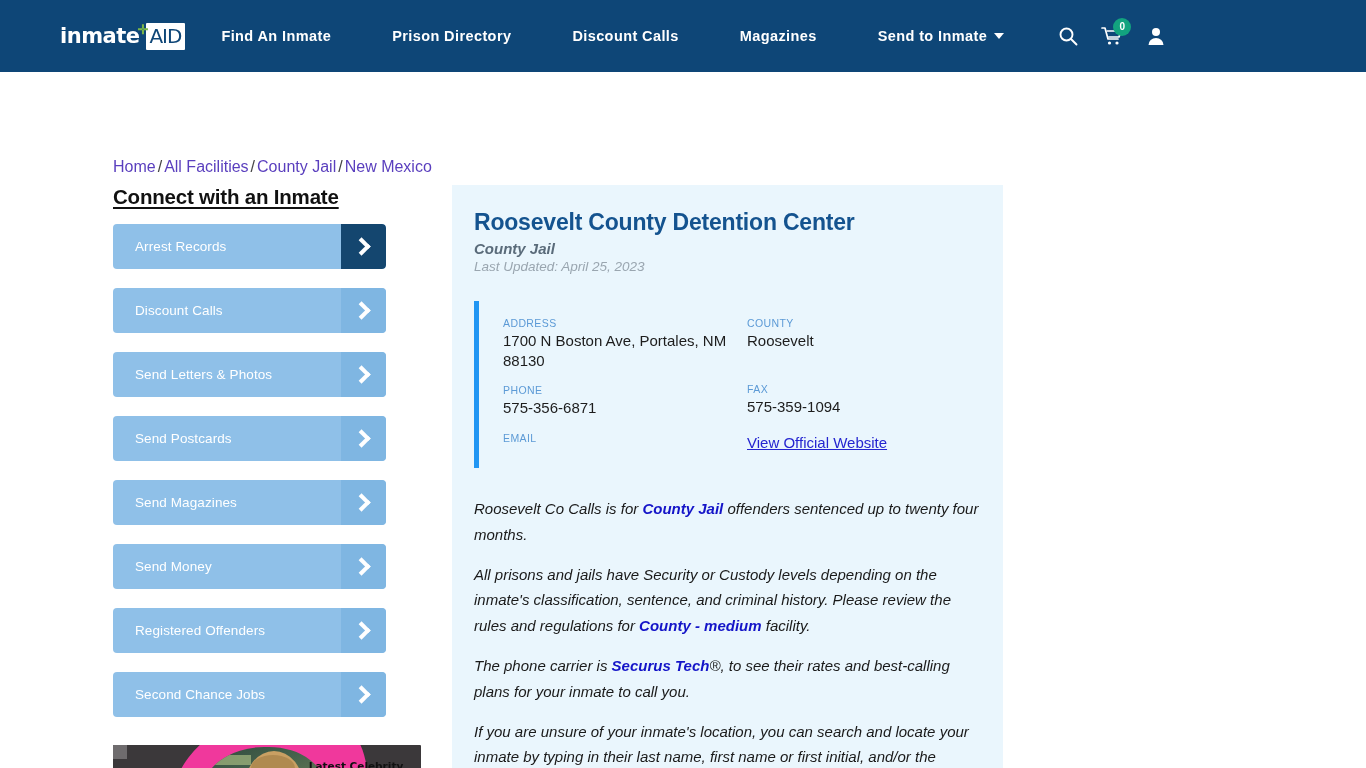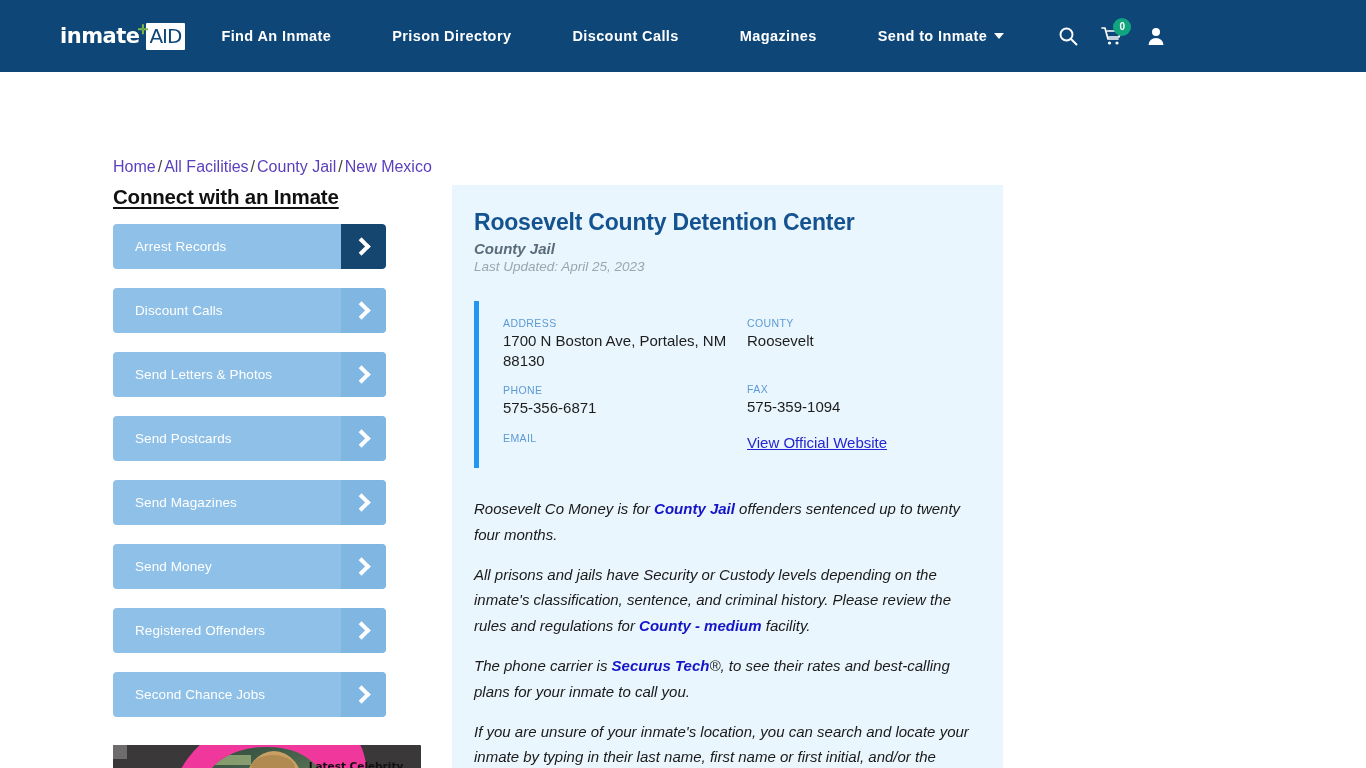--- a/index.html
+++ b/index.html
@@ -473,21 +473,21 @@
           <div class="info-label">FAX</div>
           <div class="info-value">575-359-1094</div>
         </div>
         <div class="info-block" style="margin-top:18px">
           <a class="info-link">View Official Website</a>
         </div>
       </div>
     </div>
 
     <div class="body-copy">
-      <p><span>Roosevelt Co Money is for </span><b>County Jail</b><span> offenders sentenced up to twenty four months.</span></p>
+      <p><span>Roosevelt Co Calls is for </span><b>County Jail</b><span> offenders sentenced up to twenty four months.</span></p>
 
       <p><span>All prisons and jails have Security or Custody levels depending on the inmate's classification, sentence, and criminal history. Please review the rules and regulations for </span><b>County - medium</b><span> facility.</span></p>
 
       <p><span>The phone carrier is </span><b>Securus Tech</b><span>®, to see their rates and best-calling plans for your inmate to call you.</span></p>
 
       <p><span>If you are unsure of your inmate's location, you can search and locate your inmate by typing in their last name, first name or first initial, and/or the offender ID number to get their accurate information immediately </span></p>
     </div>
 
   </div>
 

